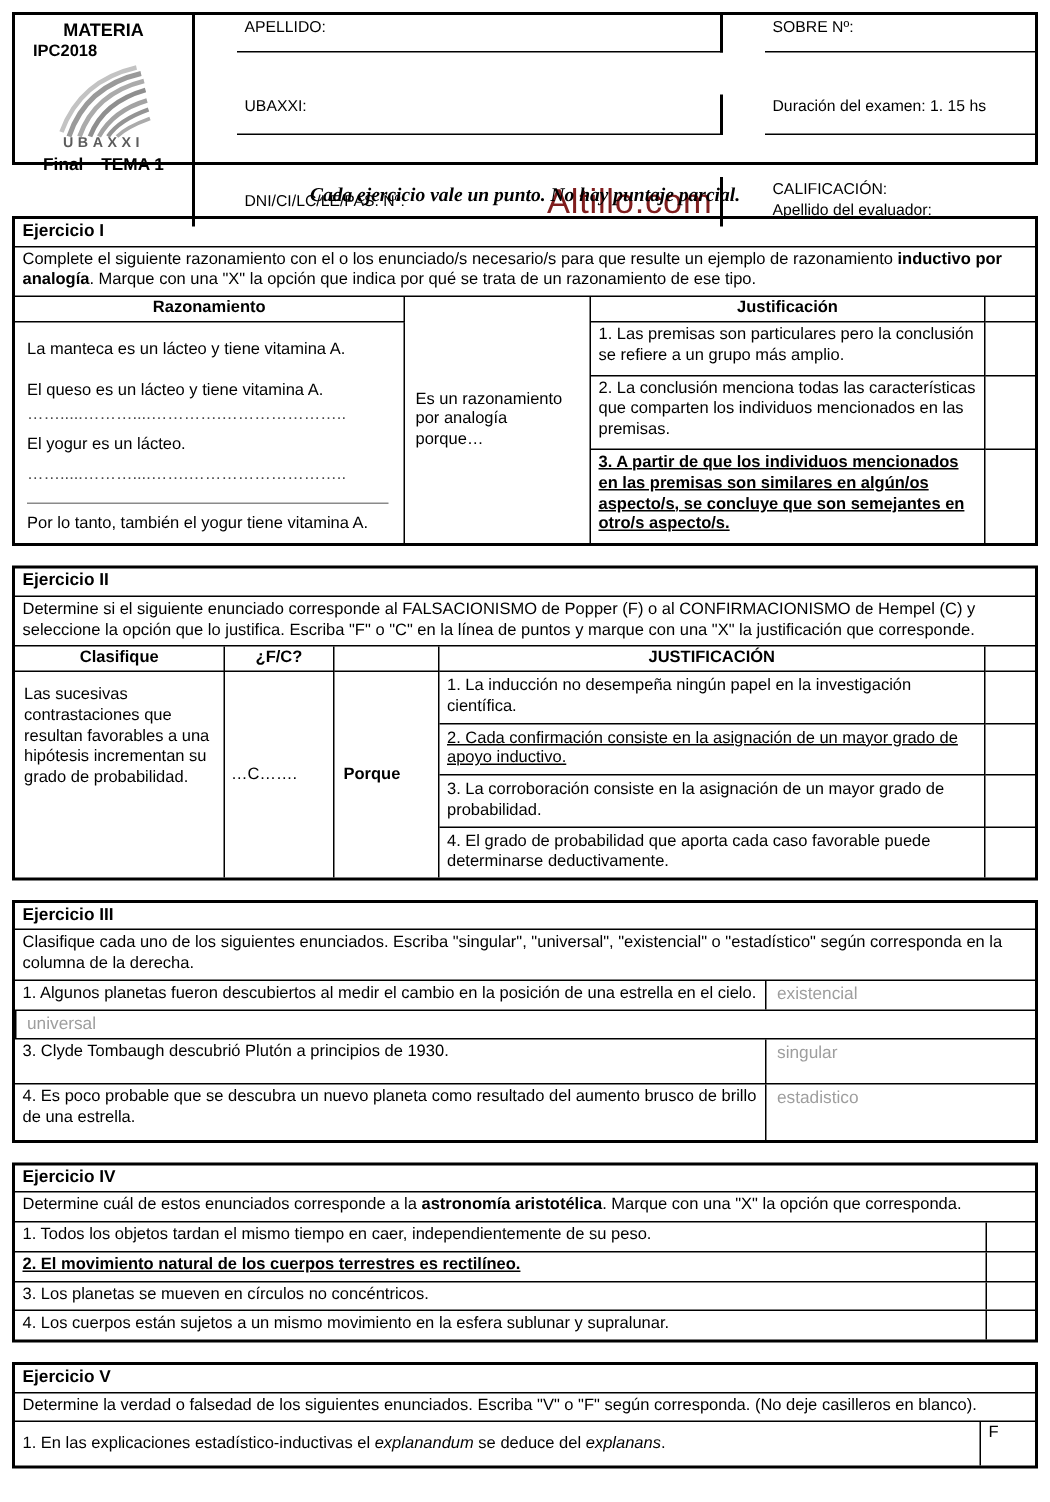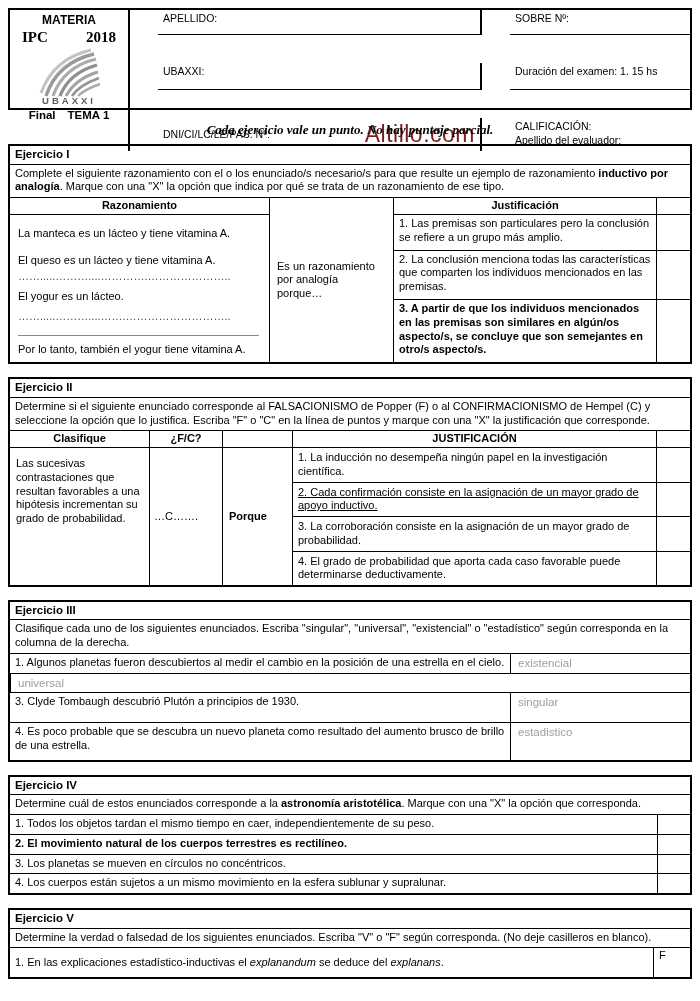--- a/index.html
+++ b/index.html
@@ -9,21 +9,21 @@
     font-family:"Liberation Sans","DejaVu Sans",sans-serif;
     font-size:11px; color:#000; line-height:1.25;
   }
   .page { padding:8px 8px 0 8px; }
 
   
   .hdr { display:grid; grid-template-columns:120px 1fr 180px; grid-template-rows:25px 27px 1fr;
          border:2px solid #000; height:102px;gap:28px; }
   .hdr-logo { grid-area:1/1/4/2; border-right:2px solid #000; text-align:center; padding-top:3px; }
   .materia { font-weight:bold; font-size:12px; }
-  .ipc-row { display:flex; justify-content:space-between; padding:0 12px; font-weight:bold; font-size:15px;font-family:Liberation Serif, serif; }
+  .ipc-row { display:flex; padding:0 12px; font-weight:bold; font-size:11px; }
   .logo-fan { display:block; margin:0 auto; }
   .ubaxxi { font-weight:bold; letter-spacing:3px; color:#5c5c5c; font-size:9.5px; margin-top:-2px; }
   .final-row { font-weight:bold; font-size:11.5px; display:flex; justify-content:center; gap:12px; margin-top:1px; }
   .h-cell { padding:2px 5px; font-size:10.5px; }
   .mid-r1 { grid-area:1/2; border-right:2px solid #000; border-bottom:1px solid #000; }
   .mid-r2 { grid-area:2/2; border-right:2px solid #000; border-bottom:1px solid #000; }
   .mid-r3 { grid-area:3/2; border-right:2px solid #000; display:flex; align-items:center; }
   .watermark { flex:1; text-align:right; font-size:23px; color:#7f1d1d; letter-spacing:0.5px; }
   .rt-r1 { grid-area:1/3; border-bottom:1px solid #000; }
   .rt-r2 { grid-area:2/3; border-bottom:1px solid #000; }
@@ -92,21 +92,21 @@
   .e4-row:last-child { border-bottom:none; }
   .e4-text { flex:1; padding:2px 5px 3px 5px; }
   .e4-box { width:33px; border-left:1px solid #000; }
 
   
   .e5-row { display:flex; border-bottom:1px solid #000; min-height:29px; }
   .e5-row:last-child { border-bottom:none; }
   .e5-text { flex:1; padding:0 5px; display:flex; align-items:center; }
   .e5-ans { width:37px; border-left:1px solid #000; padding:1px 5px; }
 
-  .marked { font-weight:bold; }
+  .marked { font-weight:bold;text-decoration:underline; }
   .underlined { text-decoration:underline; }
   i.lat { font-style:italic; }
 </style>
 </head>
 <body>
 
 <div class="page">
 
   <div class="hdr">
     <div class="hdr-logo">

